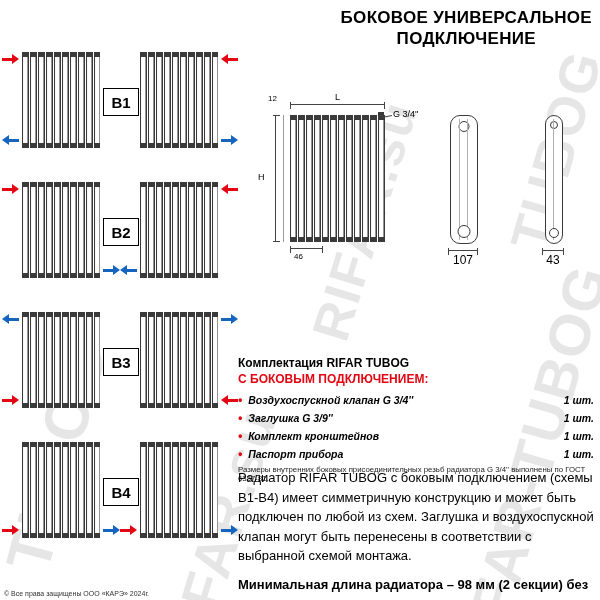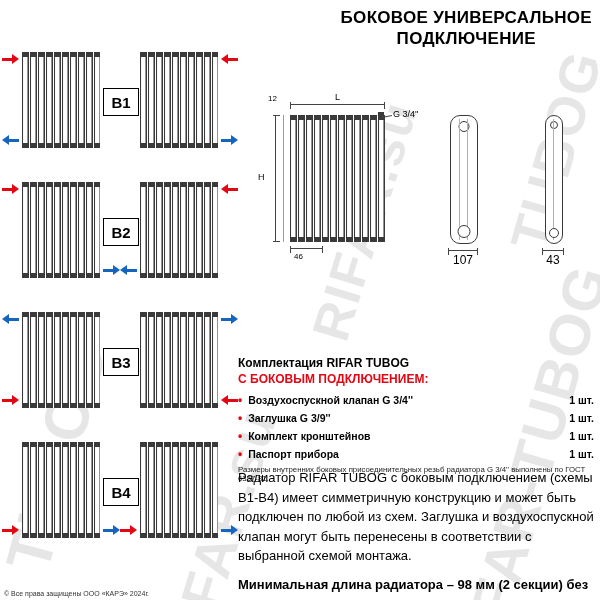--- a/index.html
+++ b/index.html
@@ -98,21 +98,21 @@
   .sv2dim{left:297px;top:158px;width:22px;}
   .svlabel{position:absolute;top:161px;text-align:center;font-size:12px;}
   .sv1label{left:203px;width:30px;}
   .sv2label{left:297px;width:22px;}
   .caption{position:absolute;left:253px;top:275px;font-size:9px;font-style:italic;color:#1a1a1a;}
 
   
   .equipment{position:absolute;left:238px;top:356px;width:356px;}
   .eq-title{font-size:12px;font-weight:800;}
   .eq-subtitle{font-size:12px;font-weight:800;color:#e30613;margin-top:2px;}
-  .eq-items{margin-top:7px;}
+  .eq-items{margin-top:7px;font-style:italic;}
   .eq-item{display:flex;justify-content:space-between;align-items:baseline;
            font-size:10.5px;font-weight:700;margin-bottom:4px;}
   .bullet::before{content:"•";color:#e30613;margin-right:6px;font-size:12px;}
   .eq-qty{font-weight:700;}
   .eq-note{margin-top:2px;font-size:7.8px;color:#222;}
 
   
   .description{position:absolute;left:238px;top:468px;width:356px;font-size:13px;line-height:1.5;}
   .desc-min{margin-top:9px;font-weight:800;}
 

